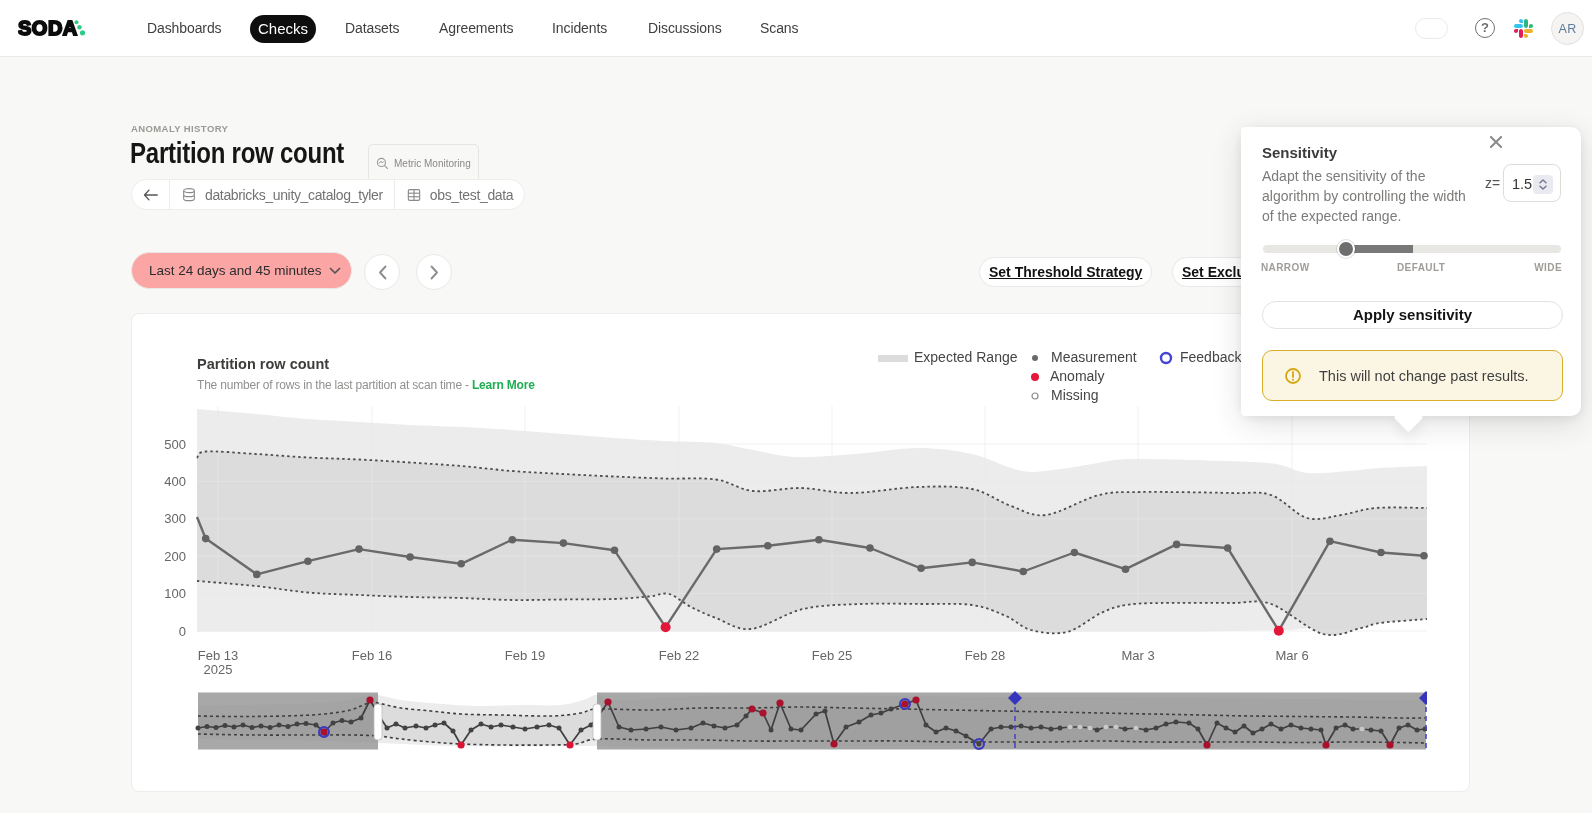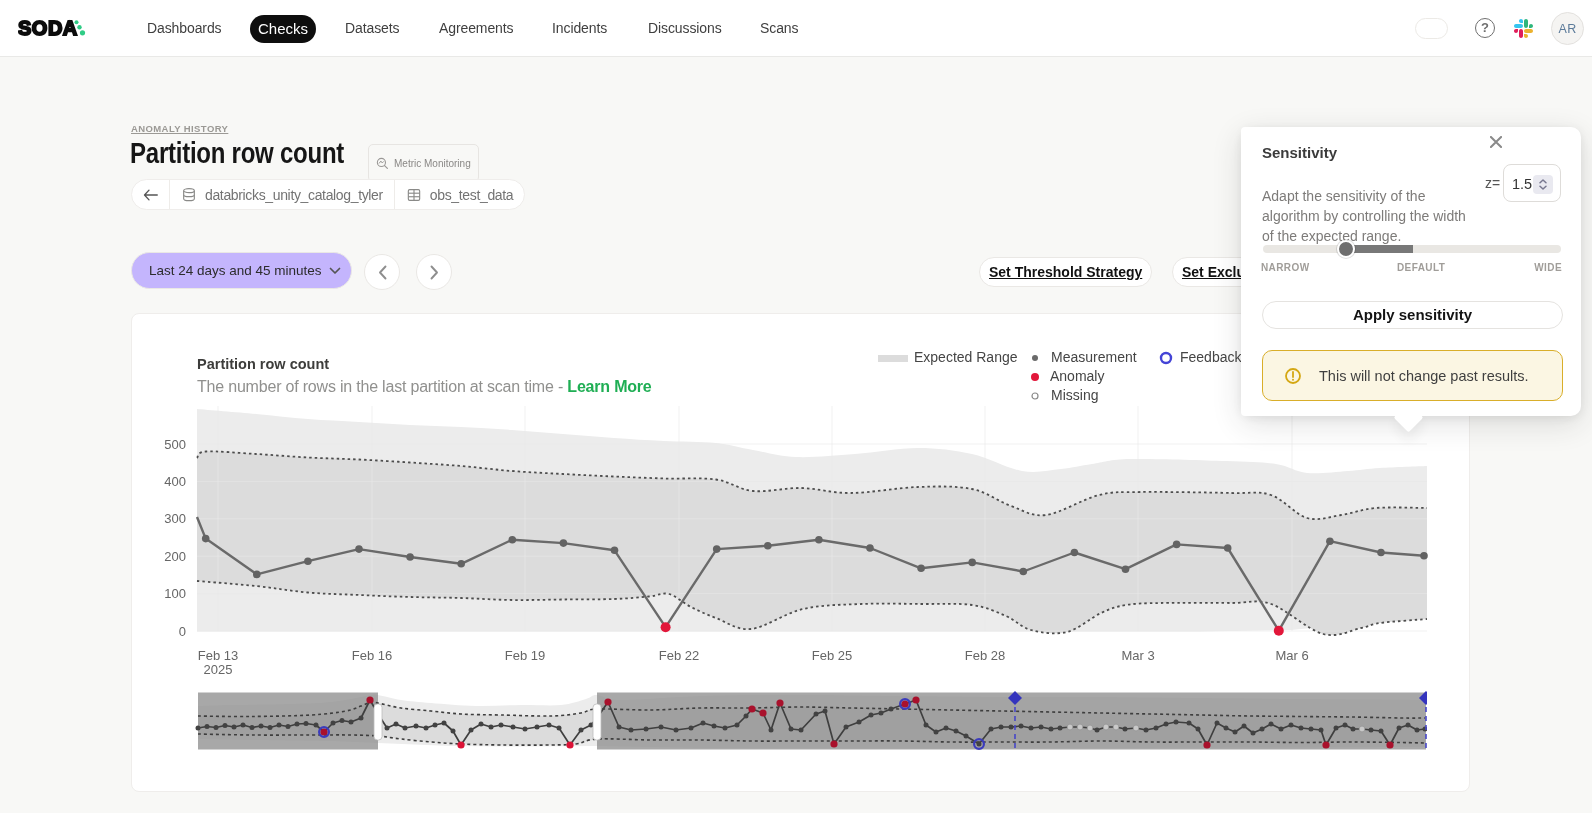--- a/index.html
+++ b/index.html
@@ -11,48 +11,48 @@
 .pill-checks { position:absolute; left:250px; top:15px; height:28px; line-height:28px;
   padding:0 8px; background:#0e0e0e; color:#fff; border-radius:14px; font-size:15px; }
 .qmark { position:absolute; left:1475px; top:18px; width:20px; height:20px; border:1.8px solid #6f6f6f;
   border-radius:50%; color:#6f6f6f; font-size:13px; font-weight:bold; text-align:center; line-height:17px; }
 .avatar { position:absolute; left:1551px; top:12px; width:33px; height:33px; border-radius:50%;
   background:#f5f4f2; border:1px solid #e3e1de; color:#5c7b9a; font-size:12.5px; letter-spacing:.4px;
   text-align:center; line-height:32px; }
 .toggle { position:absolute; left:1415px; top:18px; width:33px; height:21px; border:1px solid #eceae6; border-radius:11px; }
 main { position:absolute; left:0; top:0; width:1592px; height:813px; }
 .eyebrow { position:absolute; left:131px; top:123px; font-size:9.5px; font-weight:bold;
-  letter-spacing:.4px; color:#9b9995;text-decoration:underline; }
+  letter-spacing:.4px; color:#9b9995; }
 h1 { position:absolute; left:130px; top:136px; font-size:30px; font-weight:bold; color:#161616; letter-spacing:-0.3px; transform:scaleX(.8); transform-origin:left top; white-space:nowrap; }
 .badge { position:absolute; left:368px; top:144px; height:21px; border:1px solid #e7e5e2; border-radius:5px;
   display:flex; align-items:center; padding:18px 7px; font-size:10px; color:#8a8886; background:transparent; }
 .crumb { position:absolute; left:131px; top:179px; height:31px; background:#fff; border:1px solid #efedeb;
   border-radius:16px; display:flex; align-items:stretch; }
 .crumb .sec { display:flex; align-items:center; padding:0 11px; font-size:14px; letter-spacing:-0.35px; color:#737373;justify-content:center; }
 .crumb .sec + .sec { border-left:1px solid #eeece9; }
 .backarrow { width:37px; display:flex; align-items:center; justify-content:center; }
-.drop { position:absolute; left:131px; top:252px; height:37px; background:#c4b5fd; border:1px solid #eae8e5;
+.drop { position:absolute; left:131px; top:252px; height:37px; background:#fca5a5; border:1px solid #eae8e5;
   border-radius:19px; display:flex; align-items:center; padding:0 10px 0 17px; font-size:13.5px; color:#2c2c2c; }
 .circlebtn { position:absolute; top:254px; width:36px; height:36px; border-radius:50%; background:#fff;
   border:1px solid #eae8e5; color:#8a8a8a; text-align:center; line-height:33px; font-size:17px; }
 .setbtn { position:absolute; top:257px; height:30px; line-height:28px; background:#fff; border:1px solid #eae8e5;
   border-radius:15px; padding:0 9px; font-size:14px; font-weight:bold; color:#111; white-space:nowrap;text-decoration:underline; }
 .card { position:absolute; left:131px; top:313px; width:1339px; height:479px; background:#fff;
   border:1px solid #efedeb; border-radius:8px; }
 .ctitle { position:absolute; left:65px; top:42px; font-size:14.5px; font-weight:bold; color:#3d3d3b; }
-.csub { position:absolute; left:65px; top:64px; font-size:16px; letter-spacing:-0.2px; color:#90908e; }
+.csub { position:absolute; left:65px; top:64px; font-size:12px; letter-spacing:-0.2px; color:#90908e; }
 .csub b { color:#1fae54; font-weight:bold; }
 .legend { position:absolute; font-size:14px; color:#454545; white-space:nowrap; }
 .popover { position:absolute; left:1241px; top:127px; width:340px; height:289px; background:#fff;
   border-radius:10px; box-shadow:0 8px 30px rgba(40,40,40,.14), 0 2px 8px rgba(40,40,40,.08); z-index:10; }
 .popover .tail { position:absolute; left:157px; top:280px; width:21px; height:21px; background:#fff;
   transform:rotate(45deg); border-radius:2px; box-shadow:6px 6px 12px rgba(40,40,40,.07); }
 .pclose { position:absolute; right:7px; top:9px; width:12px; height:12px; }
 .ptitle { position:absolute; left:21px; top:17px; font-size:15px; font-weight:bold; color:#3b3b3b; }
-.ptext { position:absolute; left:21px; top:39px; width:228px; font-size:14px; line-height:20px; color:#7d7b79;margin-top:20px; }
+.ptext { position:absolute; left:21px; top:39px; width:228px; font-size:14px; line-height:20px; color:#7d7b79; }
 .zlabel { position:absolute; left:244px; top:48px; font-size:14px; color:#555; }
 .zbox { position:absolute; left:262px; top:37px; width:58px; height:38px; border:1px solid #dedcd9;
   border-radius:8px; background:#fff; }
 .zval { position:absolute; left:8px; top:11px; font-size:14.5px; color:#333; }
 .stepper { position:absolute; right:7px; top:10px; width:20px; height:19px; background:#e9e9f0; border-radius:4px; }
 .track { position:absolute; left:22px; top:118px; width:298px; height:8px; border-radius:4px; background:#e9e7e3; }
 .tfill { position:absolute; left:76px; top:0; width:74px; height:8px; background:#787878; }
 .thumb { position:absolute; left:96px; top:113px; width:18px; height:18px; border-radius:50%; background:#6e6e6e;
   border:2.5px solid #fff; box-shadow:0 0 0 1px rgba(0,0,0,.12); }
 .slabels { position:absolute; left:20px; top:135px; width:301px; font-size:10px; font-weight:bold;

